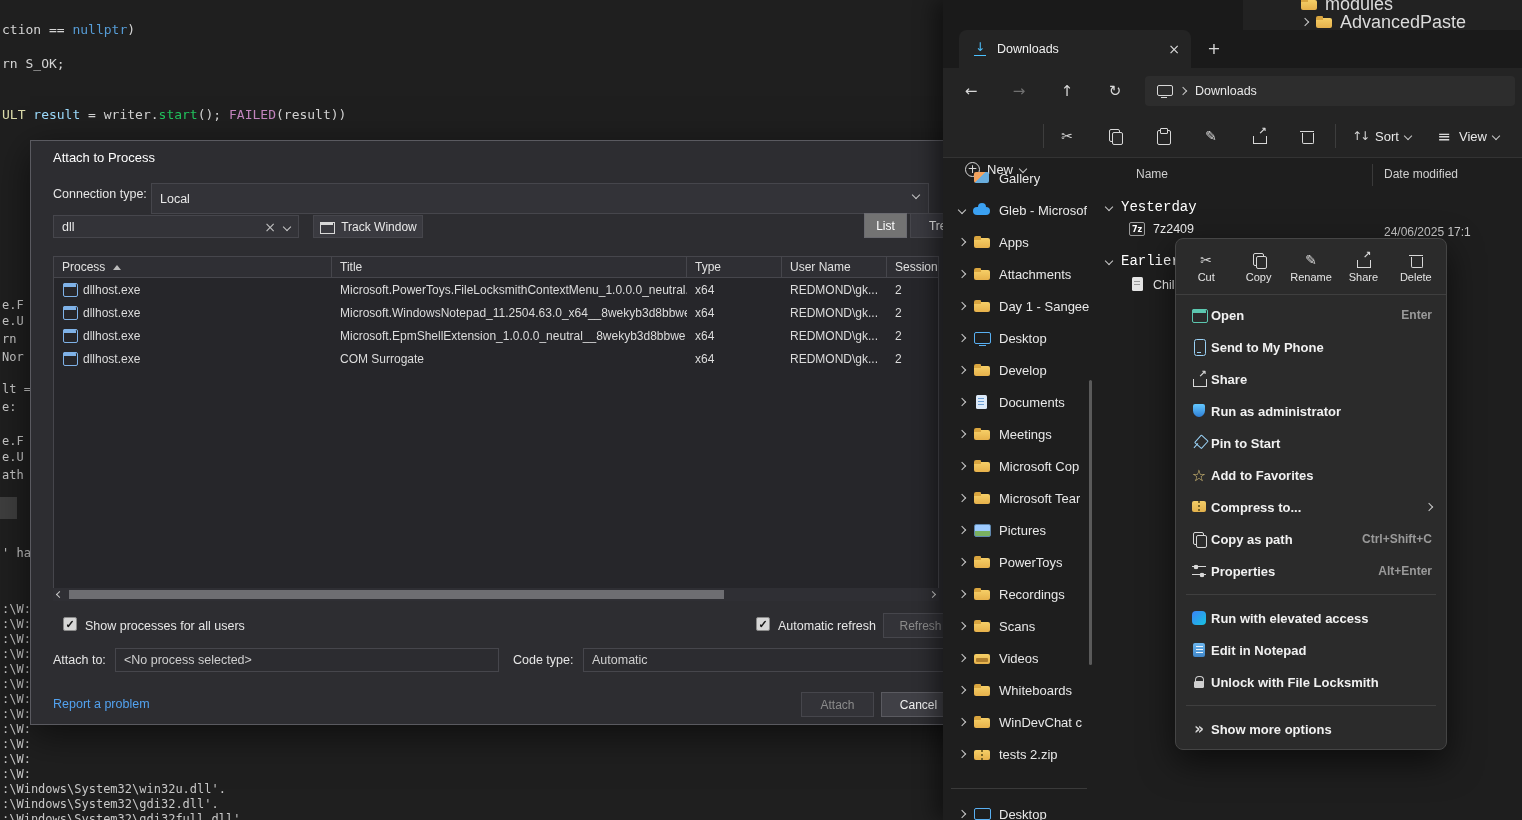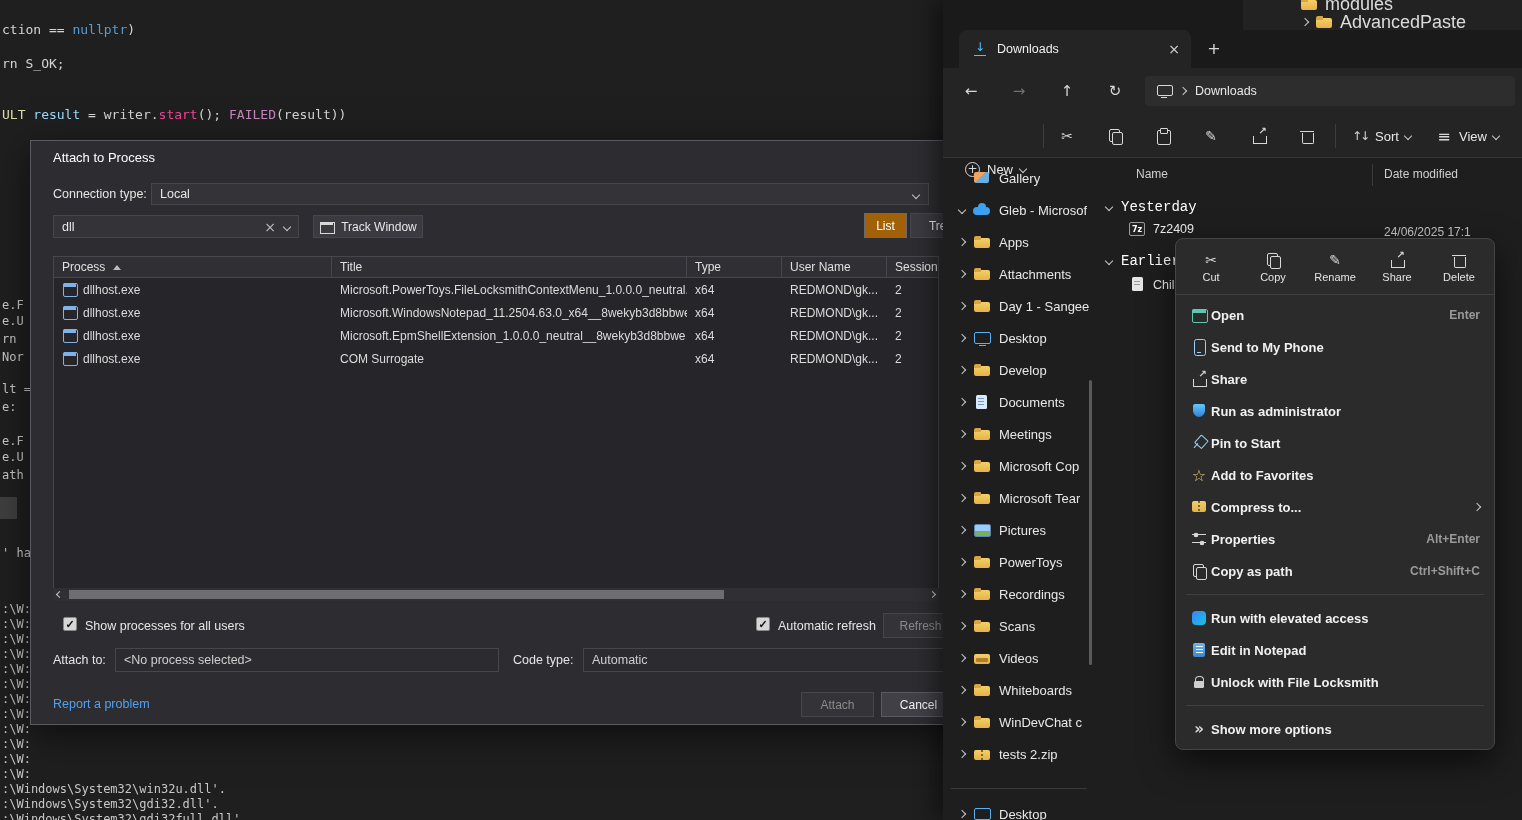--- a/index.html
+++ b/index.html
@@ -3,39 +3,39 @@
 <meta charset="utf-8">
 <style>
   *{margin:0;padding:0;box-sizing:border-box;}
   html,body{width:1522px;height:820px;overflow:hidden;background:#111;font-family:"Liberation Sans",sans-serif;}
   #stage{position:relative;width:1522px;height:820px;background:#141414;}
 
   
   #vs{position:absolute;left:0;top:0;width:943px;height:820px;background:#1f1f1f;z-index:1;color:#d4d4d4;}
   .codeline{position:absolute;left:2px;font:13px "DejaVu Sans Mono",monospace;white-space:pre;}
   #cl1{top:22px}#cl2{top:56px}#cl3{top:107px}
-  .i-plain{color:#d4d4d4}.i-kw{color:#569cd6}.i-type{color:#dcdcaa}.i-var{color:#9cdcfe}.i-fn{color:#ec4899}.i-macro{color:#c586c0}
+  .i-plain{color:#d4d4d4}.i-kw{color:#569cd6}.i-type{color:#dcdcaa}.i-var{color:#9cdcfe}.i-fn{color:#22c55e}.i-macro{color:#c586c0}
   .frag{position:absolute;left:2px;font:12px "DejaVu Sans Mono",monospace;color:#c8c8c8;white-space:pre;}
   #outblock{position:absolute;left:2px;top:560px;font:12px "DejaVu Sans Mono",monospace;color:#c8c8c8;white-space:pre;}
   .oline{height:15px;line-height:15px;}
   #grayblock{position:absolute;left:0;top:497px;width:17px;height:22px;background:#3f3f3f;}
 
   
   #dlg{position:absolute;left:30px;top:140px;width:985px;height:585px;background:#2d2d31;border:1px solid #5a5a60;
        box-shadow:0 10px 36px rgba(0,0,0,.55);z-index:2;font-size:12.5px;color:#ededed;font-family:"Liberation Sans",sans-serif;}
   #dlg .dlg-title{position:absolute;left:22px;top:9px;font-size:13px;color:#fff;}
   .lbl{position:absolute;color:#e6e6e6;}
   .field{position:absolute;background:#333338;border:1px solid #46464c;display:flex;align-items:center;padding:0 8px;color:#e8e8e8;}
-  .sel-conn{left:120px;top:42px;width:778px;height:22px;}
+  .sel-conn{left:120px;top:42px;width:778px;height:31px;}
   .sel-conn .chev{position:absolute;right:9px;top:8px;}
   .filter{left:22px;top:74px;width:246px;height:23px;}
   .filter .fval{flex:1;}
   .btn{position:absolute;background:#3a3a40;border:1px solid #46464c;display:flex;align-items:center;justify-content:center;gap:6px;color:#e8e8e8;font-size:12px;}
   .btn-track{left:282px;top:74px;width:110px;height:23px;}
-  .btn-list{left:833px;top:72px;width:43px;height:25px;background:#a16207;border:1px solid #6a6a70;color:#fff;}
+  .btn-list{left:833px;top:72px;width:43px;height:25px;background:#737373;border:1px solid #6a6a70;color:#fff;}
   .btn-tree{left:879px;top:72px;width:43px;height:25px;padding-left:19px;}
   .ptable{position:absolute;left:22px;top:106px;width:886px;height:339px;background:#26262a;border:1px solid #46464c;overflow:hidden;margin-top:9px;}
   .thead{display:flex;height:21px;background:#2f2f34;border-bottom:1px solid #46464c;font-size:12px;color:#e0e0e0;}
   .th{display:flex;align-items:center;padding:0 8px;border-right:1px solid #46464c;overflow:hidden;white-space:nowrap;}
   .col-p{width:278px;flex:none}.col-t{width:355px;flex:none}.col-ty{width:95px;flex:none}.col-u{width:105px;flex:none}.col-s{flex:1}
   .trow{display:flex;height:23px;align-items:center;font-size:12px;color:#dcdcdc;}
   .tcell{padding:0 8px;white-space:nowrap;overflow:hidden;display:flex;align-items:center;gap:6px;}
   .asc{display:inline-block;width:0;height:0;border-left:4px solid transparent;border-right:4px solid transparent;border-bottom:5px solid #bbb;margin-left:8px;}
   .hscroll{position:absolute;left:22px;top:447px;width:886px;height:13px;background:#2f2f34;}
   .hthumb{position:absolute;left:16px;top:2px;width:655px;height:9px;background:#6e6e72;}
@@ -74,21 +74,21 @@
   .s-scroll{position:absolute;left:146px;top:380px;width:3px;height:285px;background:#5a5a5a;border-radius:2px;}
   .s-sep{position:absolute;left:8px;top:788px;width:136px;height:1px;background:#3a3a3a;}
   .s-bottom{position:absolute;left:0;top:798px;width:150px;}
   .hdr-label{position:absolute;font-size:12px;color:#cfcfcf;}
   .col-sep{position:absolute;left:429px;top:164px;width:1px;height:22px;background:#3a3a3a;}
   .group-row{position:absolute;display:flex;align-items:center;gap:9px;color:#fff;font-size:14px;font-family:Liberation Mono, monospace;}
   .file-row{position:absolute;display:flex;align-items:center;gap:7px;font-size:12.5px;color:#eee;}
   .date-txt{position:absolute;font-size:12px;color:#c8c8c8;white-space:nowrap;}
 
   
-  #ctx{position:absolute;left:1175px;top:238px;width:320px;background:#2b2b2b;border:1px solid #454545;border-radius:8px;
+  #ctx{position:absolute;left:1175px;top:238px;width:272px;background:#2b2b2b;border:1px solid #454545;border-radius:8px;
        box-shadow:0 12px 34px rgba(0,0,0,.6);z-index:30;color:#f0f0f0;overflow:hidden;}
   .qbar{display:flex;justify-content:space-around;align-items:center;height:56px;border-bottom:1px solid #3f3f3f;padding:0 4px;}
   .qitem{display:flex;flex-direction:column;align-items:center;gap:2px;width:56px;border-radius:4px;padding:3px 0;}
   .qlabel{font-size:11px;color:#e4e4e4;}
   .mgroup{padding:4px 0;}
   .mitem{height:32px;display:flex;align-items:center;margin:0 5px;padding:0 9px;gap:3px;border-radius:4px;font-weight:bold;}
   .mlabel{font-size:13px;color:#f1f1f1;white-space:nowrap;}
   .mshort{margin-left:auto;font-size:12px;color:#9a9a9a;white-space:nowrap;}
   .mdiv{height:1px;background:#3f3f3f;margin:3px 10px;}
   .subchev{margin-left:2px;}
@@ -643,32 +643,32 @@
         </div>
 
         <div class="mitem">
           <span class="ico i-zipfolder"></span>
           <span class="mlabel">Compress to...</span>
           <span class="mshort"></span>
           <span class="chev subchev"></span>
         </div>
 
         <div class="mitem">
+          <span class="ico i-copypath"></span>
+          <span class="mlabel">Copy as path</span>
+          <span class="mshort">Ctrl+Shift+C</span>
+
+        </div>
+
+        <div class="mitem">
           <span class="ico i-props"></span>
           <span class="mlabel">Properties</span>
           <span class="mshort">Alt+Enter</span>
 
         </div>
-
-        <div class="mitem">
-          <span class="ico i-copypath"></span>
-          <span class="mlabel">Copy as path</span>
-          <span class="mshort">Ctrl+Shift+C</span>
-
-        </div>
       </div>
     <div class="mdiv"></div>
     <div class="mgroup">
 
         <div class="mitem">
           <span class="ico i-powertoys"></span>
           <span class="mlabel">Run with elevated access</span>
           <span class="mshort"></span>
         </div>
 

